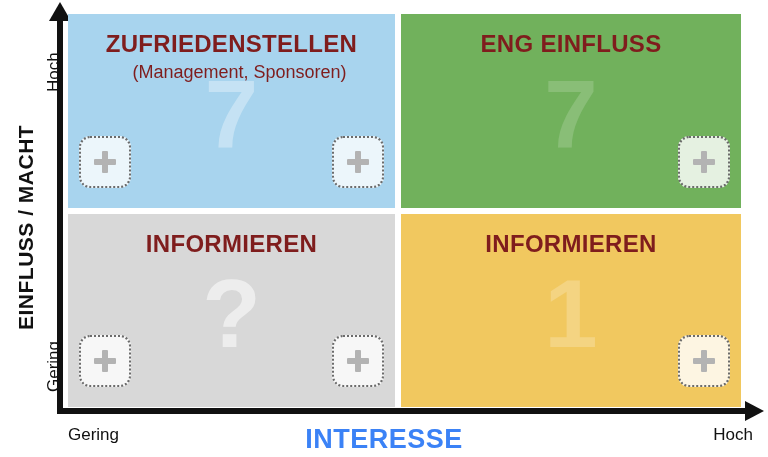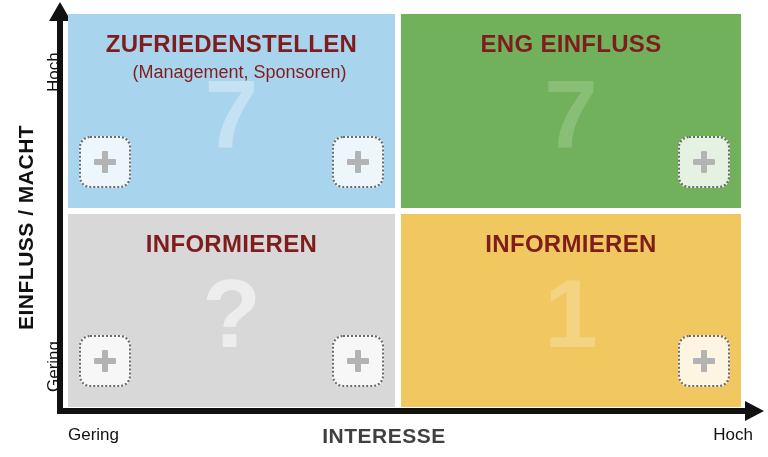--- a/index.html
+++ b/index.html
@@ -82,24 +82,24 @@
     top: 392px;
     font-size: 17px;
   }
 
   #x-axis-title {
     position: absolute;
     left: 0;
     top: 424px;
     width: 768px;
     text-align: center;
-    font-size: 21px;
+    font-size: 27px;
     font-weight: bold;
     letter-spacing: 0.5px;
-    color: #404040;
+    color: #3b82f6;
   }
   #x-axis-low-label {
     position: absolute;
     left: 68px;
     top: 425px;
     font-size: 17px;
     color: #111111;
   }
   #x-axis-high-label {
     position: absolute;

